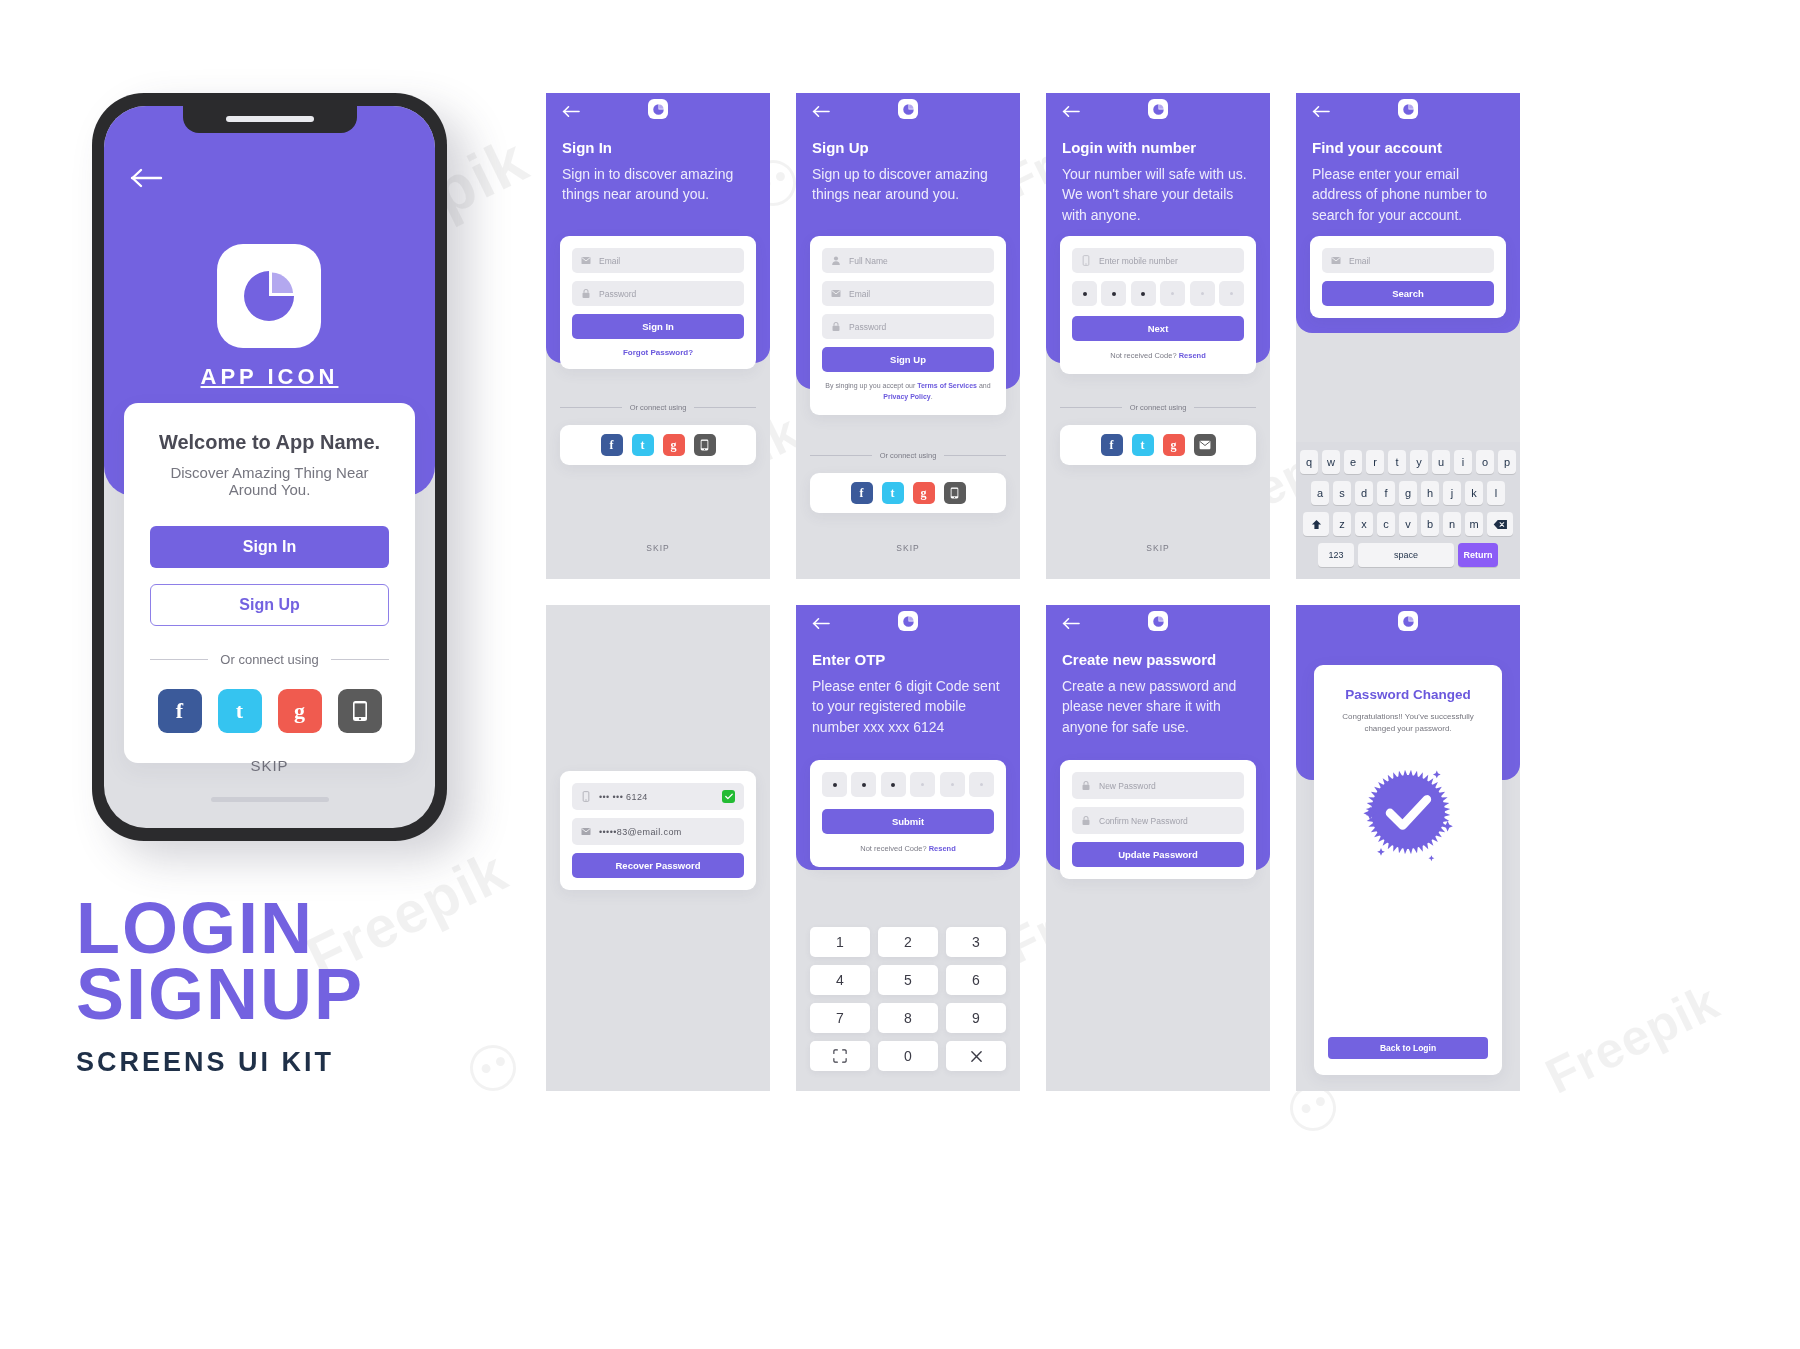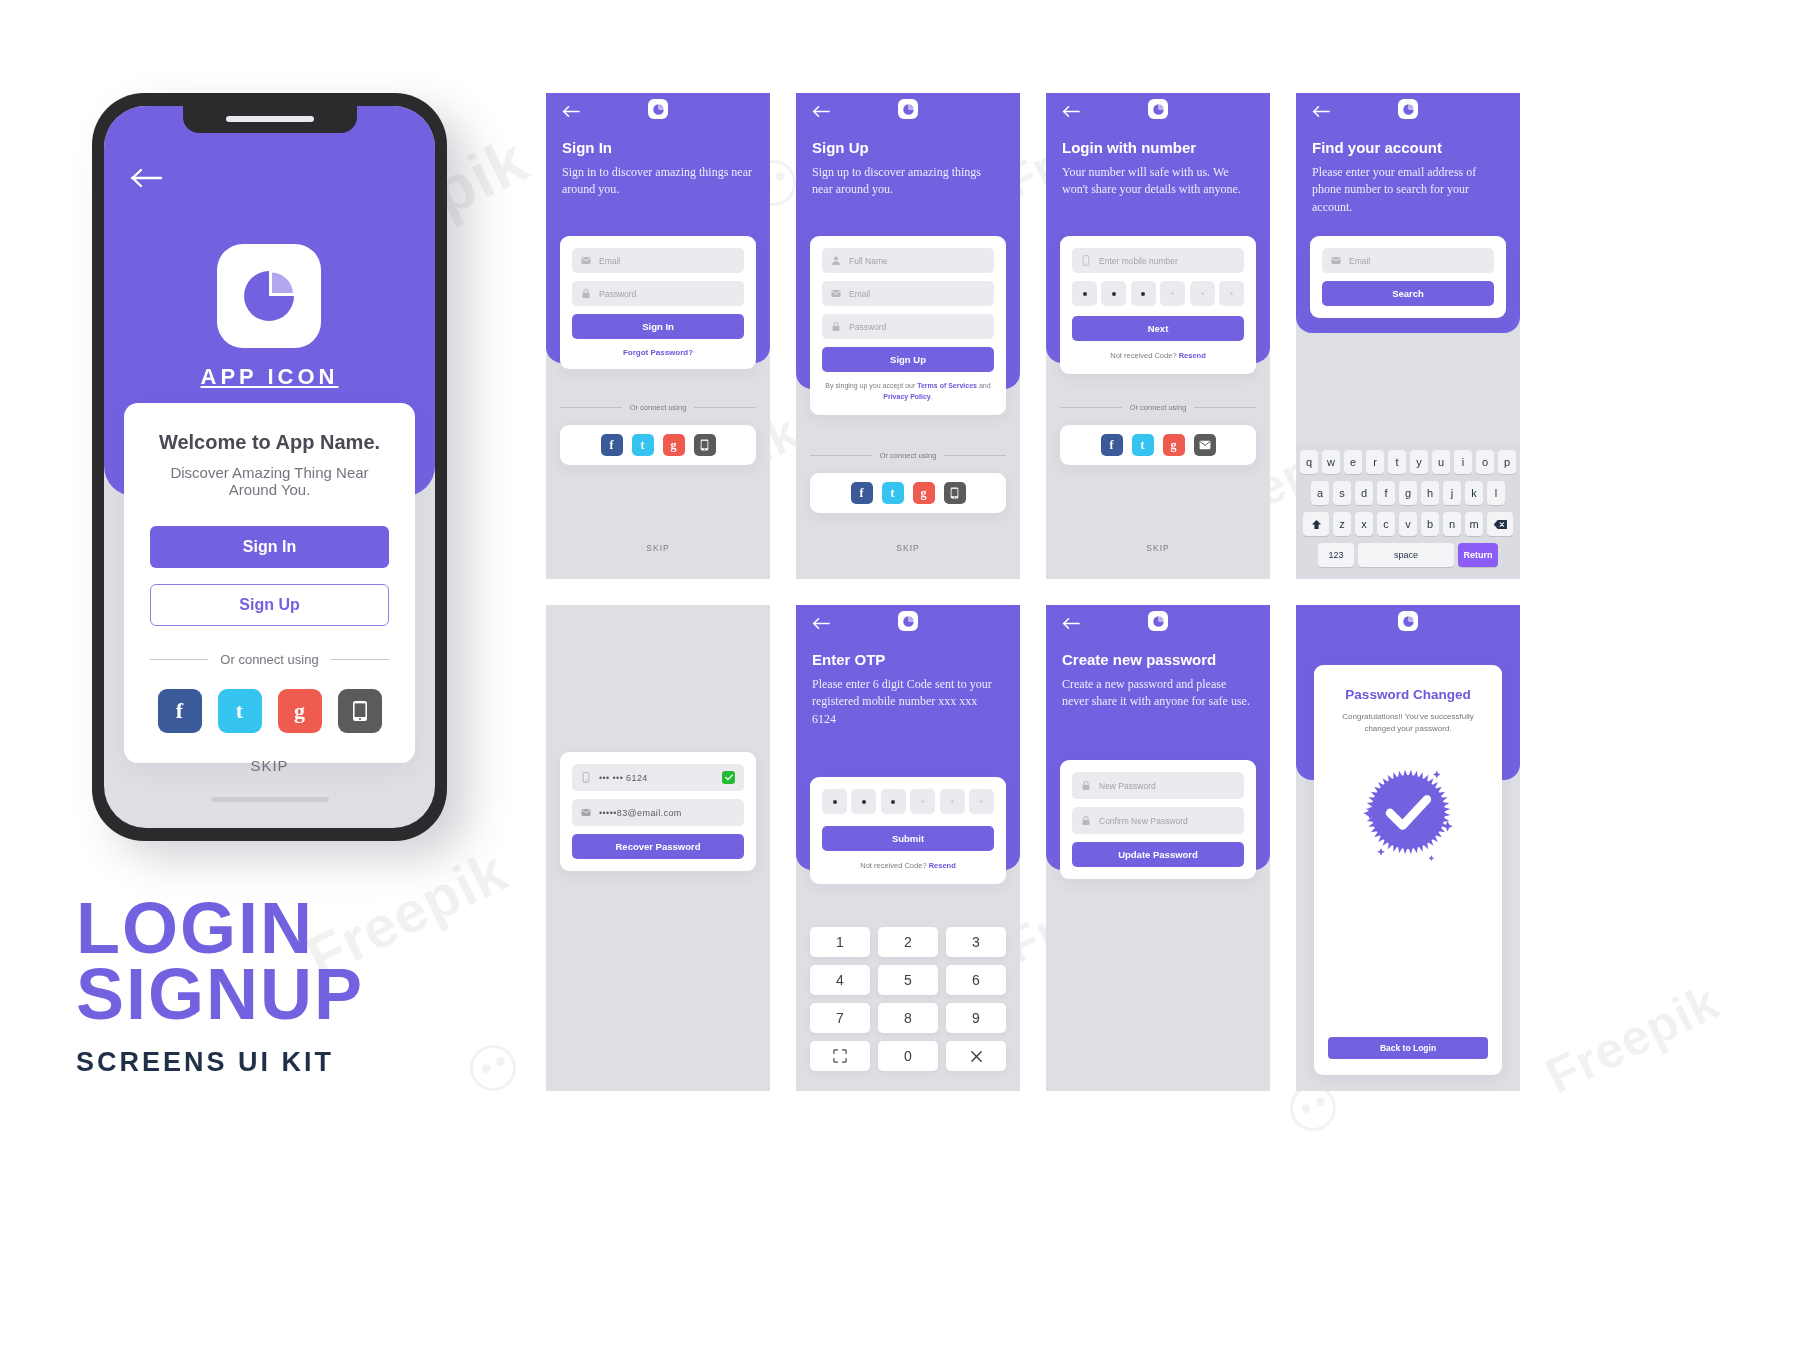--- a/index.html
+++ b/index.html
@@ -131,21 +131,21 @@
     border-bottom-left-radius: 16px; border-bottom-right-radius: 16px;
   }
   .hdr-row { position: relative; height: 34px; }
   .back-s { position:absolute; left: 16px; top: 12px; width: 18px; height: 13px; }
   .logo-s {
     position:absolute; left:50%; transform:translateX(-50%); top: 6px;
     width: 20px; height: 20px; border-radius: 6px; background:#fff;
     display:flex; align-items:center; justify-content:center;
   }
   .s-title { margin: 12px 16px 0; color:#fff; font-size: 15px; font-weight:700; }
-  .s-desc { margin: 8px 16px 0; color: rgba(255,255,255,0.88); font-size: 12px; line-height: 1.45; font-family: Liberation Serif, serif; }
+  .s-desc { margin: 8px 16px 0; color: rgba(255,255,255,0.88); font-size: 14px; line-height: 1.45; }
   .card {
     position:absolute; left: 14px; right: 14px;
     background: #fff; border-radius: 9px; padding: 12px;
     box-shadow: 0 4px 14px rgba(70,70,100,0.07);
   }
   .field {
     height: 25px; border-radius: 5px; background:#ebebef;
     display:flex; align-items:center; padding: 0 9px; gap: 8px; margin-bottom: 8px;
   }
   .field .ph { color:#a2a2ac; font-size: 8.5px; }
@@ -584,21 +584,21 @@
       <div class="kbd-row" style="margin-bottom:0;">
         <div class="key num">123</div>
         <div class="key space">space</div>
         <div class="key ret">Return</div>
       </div>
     </div>
   </div>
 
   <div class="screen" style="left:546px; top:605px;">
 
-    <div class="card" style="top:147px;">
+    <div class="card" style="top:166px;">
       <div class="field" style="height:27px;">
         <svg class="fico" viewBox="0 0 12 14">
             <rect x="2.4" y="0.8" width="7.2" height="12.4" rx="1.3" stroke="#6d6d78" stroke-width="1" fill="none"></rect>
             <circle cx="6" cy="11.3" r="0.7" fill="#6d6d78"></circle>
           </svg>
         <span class="val">••• ••• 6124</span>
         <span class="chk-badge">
           <svg width="8" height="7" viewBox="0 0 10 8">
               <path d="M1 4 L3.6 6.6 L9 1.2" stroke="#fff" stroke-width="1.6" fill="none" stroke-linecap="round" stroke-linejoin="round"></path>
             </svg>
@@ -626,21 +626,21 @@
           <svg width="13" height="13" viewBox="0 0 62 62">
               <path d="M31 31 L31 6 A25 25 0 1 0 56 31 Z" fill="#7362e0"></path>
               <path d="M34 28 L34 7.5 A22 22 0 0 1 55 28 Z" fill="#b3a8ef"></path>
             </svg>
         </div>
       </div>
       <div class="s-title">Enter OTP</div>
       <div class="s-desc">Please enter 6 digit Code sent to your registered mobile number xxx xxx 6124</div>
     </div>
 
-    <div class="card" style="top:172px;">
+    <div class="card" style="top:155px;">
       <div class="otp-row" style="margin-bottom:12px;">
         <div class="otp-box">
             <span class="otp-dot"></span>
           </div>
         <div class="otp-box">
             <span class="otp-dot"></span>
           </div>
         <div class="otp-box">
             <span class="otp-dot"></span>
           </div>

